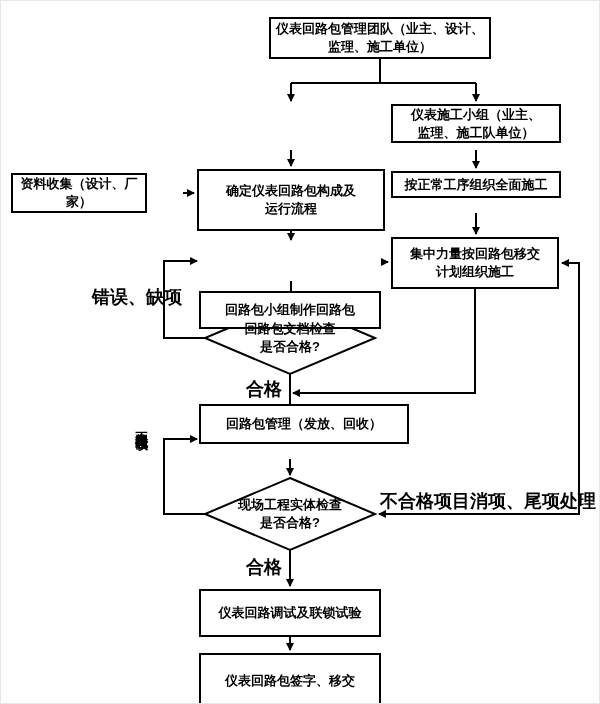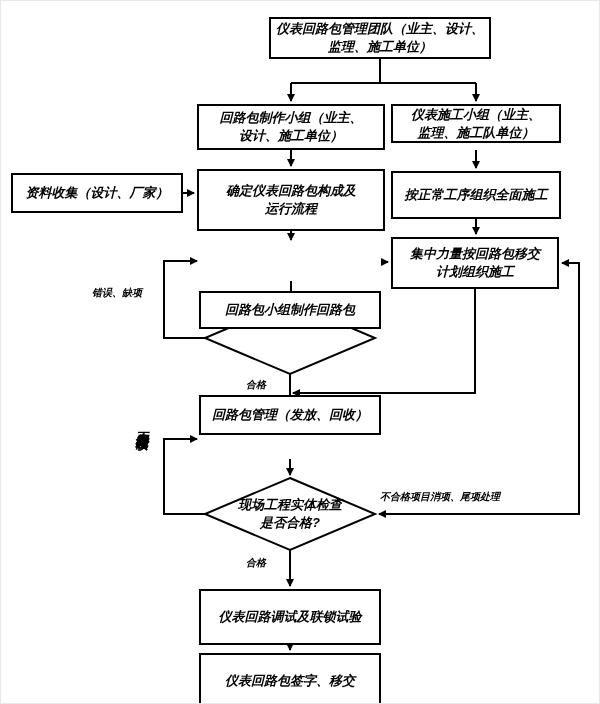--- a/index.html
+++ b/index.html
@@ -1,36 +1,36 @@
 <!DOCTYPE html>
 <html><head>
 <meta charset="utf-8">
 <style>
   html,body{margin:0;padding:0;background:#ffffff;}
   #stage{
     position:relative;width:600px;height:704px;
     background:#ffffff;border:1px solid #e8e8e8;box-sizing:border-box;
     font-family:"Liberation Sans","DejaVu Sans",sans-serif;
-    color:#000;overflow:hidden;font-style:italic;
+    color:#000;overflow:hidden;
   }
   #wires{position:absolute;left:0;top:0;width:600px;height:704px;}
   .node{
     position:absolute;box-sizing:border-box;
     border:2px solid #000;background:#fff;
     display:flex;align-items:center;justify-content:center;
     text-align:center;font-weight:bold;font-size:13px;line-height:1.35;
     padding:2px 3px;
   }
   .node span{display:inline-block;}
   .dtext{
     position:absolute;display:flex;align-items:center;justify-content:center;
     text-align:center;font-weight:bold;font-size:13px;line-height:1.35;
   }
   .lbl{
-    position:absolute;font-weight:bold;font-size:10px;line-height:1.2;
+    position:absolute;font-weight:bold;font-size:18px;line-height:1.2;
     white-space:nowrap;background:transparent;text-align:right;
   }
   .lbl-v{
     position:absolute;font-weight:bold;font-size:13px;
     writing-mode:vertical-rl;text-orientation:upright;letter-spacing:1px;
     line-height:1.1;
   }
 </style>
 </head>
 <body>
@@ -81,58 +81,58 @@
 
       <polygon fill="#fff" points="289,301 374,337 289,373 204,337"></polygon>
       <polygon fill="#fff" points="289,477 374,513 289,549 204,513"></polygon>
     </g>
   </svg>
 
   <div class="node" style="left:268px;top:16px;width:222px;height:42px;">
     <span style="max-width:212px;">仪表回路包管理团队（业主、设计、监理、施工单位）</span>
   </div>
 
-  <div class="node" style="left:196px;top:103px;width:188px;height:46px;">
-    <span style="max-width:148px;">回路包制作小组（业主、设计、施工单位）</span>
-  </div>
 
   <div class="node" style="left:390px;top:103px;width:170px;height:39px;">
     <span style="max-width:134px;">仪表施工小组（业主、监理、施工队单位）</span>
   </div>
 
-  <div class="node" style="left:10px;top:172px;width:172px;height:40px;">
+  <div class="node" style="left:10px;top:172px;width:136px;height:40px;">
     <span>资料收集（设计、厂家）</span>
   </div>
 
   <div class="node" style="left:196px;top:168px;width:188px;height:62px;">
     <span style="max-width:136px;">确定仪表回路包构成及运行流程</span>
   </div>
 
-  <div class="node" style="left:390px;top:170px;width:170px;height:48px;">
+  <div class="node" style="left:390px;top:170px;width:170px;height:27px;">
     <span>按正常工序组织全面施工</span>
   </div>
 
   <div class="node" style="left:198px;top:242px;width:182px;height:38px;margin-top:48px;">
     <span>回路包小组制作回路包</span>
   </div>
 
   <div class="node" style="left:390px;top:236px;width:168px;height:52px;">
     <span style="max-width:136px;">集中力量按回路包移交计划组织施工</span>
   </div>
 
+  <div class="dtext" style="left:241px;top:311px;width:96px;height:52px;">
+    <span>回路包文档检查是否合格?</span>
+  </div>
 
-  <div class="node" style="left:198px;top:394px;width:182px;height:40px;">
+  <div class="node" style="left:198px;top:403px;width:210px;height:40px;">
     <span>回路包管理（发放、回收）</span>
   </div>
 
   <div class="dtext" style="left:235px;top:487px;width:108px;height:52px;justify-content:flex-end;">
     <span>现场工程实体检查是否合格?</span>
   </div>
 
-  <div class="node" style="left:198px;top:588px;width:182px;height:56px;">
+  <div class="node" style="left:198px;top:588px;width:182px;height:48px;">
     <span>仪表回路调试及联锁试验</span>
   </div>
 
   <div class="node" style="left:198px;top:652px;width:182px;height:56px;">
     <span>仪表回路包签字、移交</span>
   </div>
 
   <div class="lbl" style="left:91px;top:286px;">错误、缺项</div>
 
   <div class="lbl" style="left:245px;top:378px;">合格</div>

